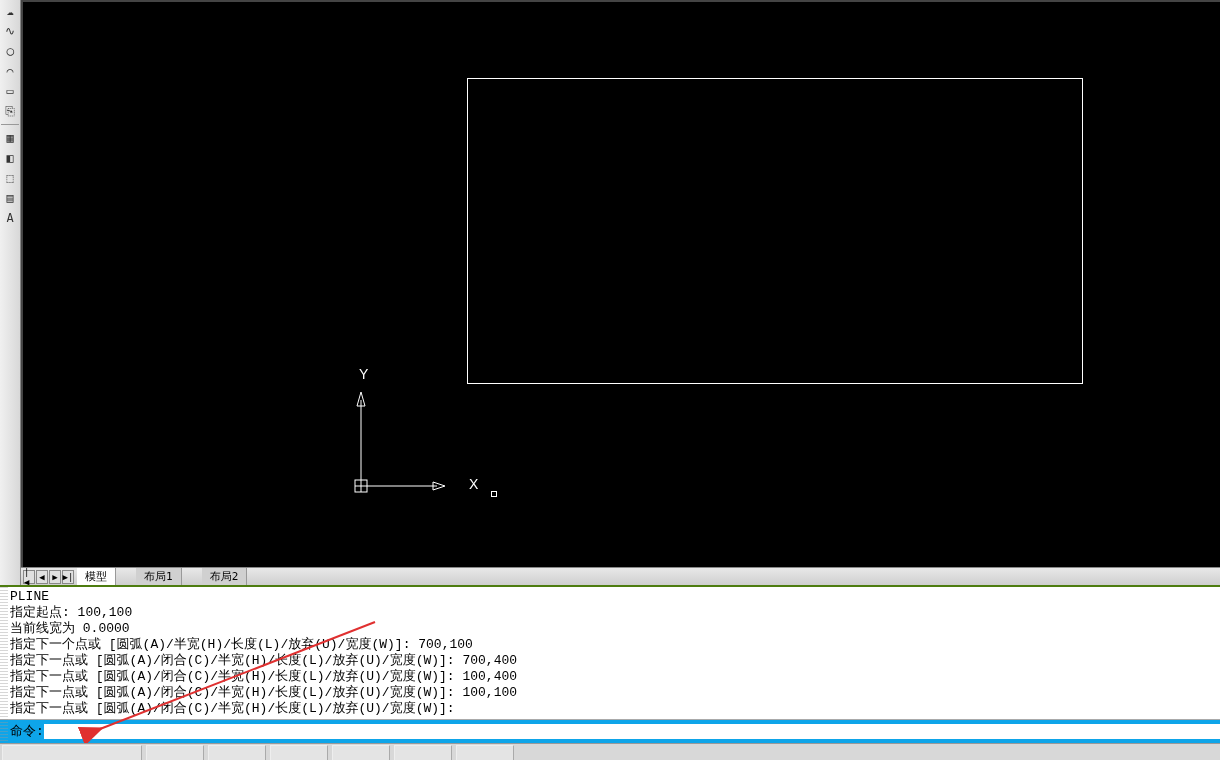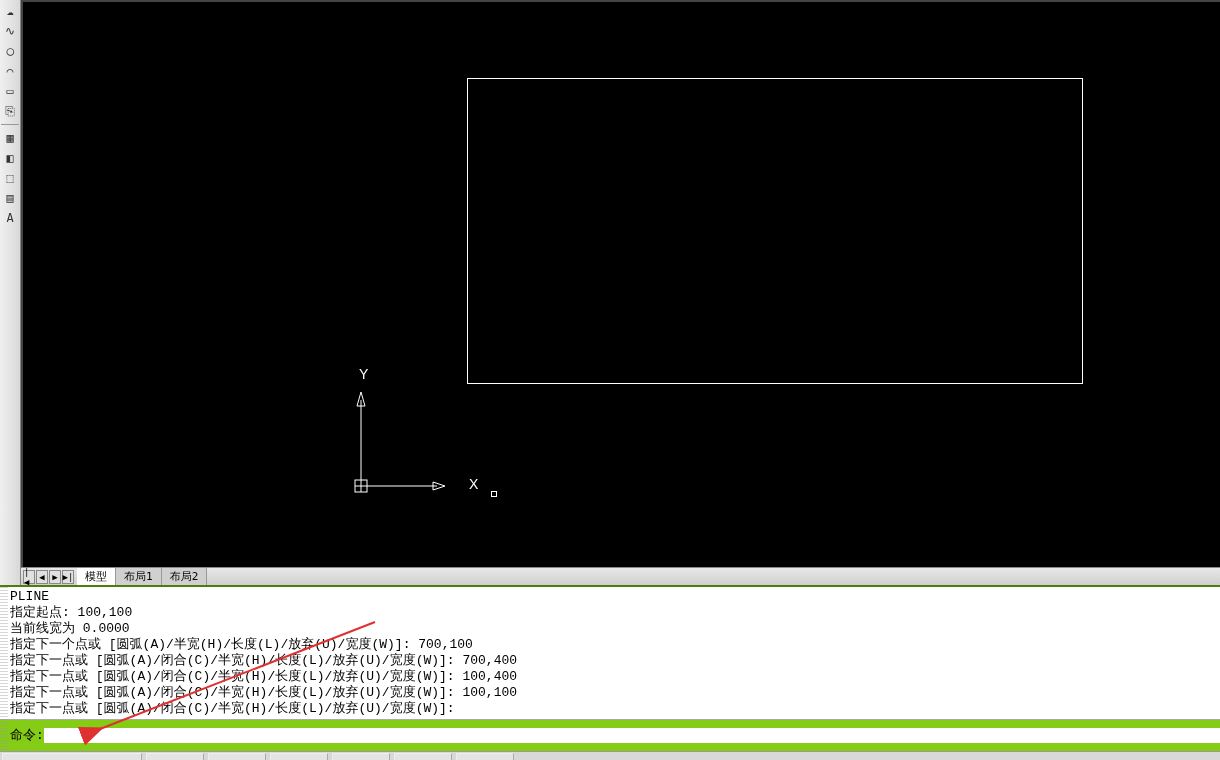--- a/index.html
+++ b/index.html
@@ -150,26 +150,26 @@
     position: relative;
   }
   .cmd-history {
     flex: 1;
     padding: 2px 4px 2px 10px;
     white-space: pre;
     overflow: hidden;
     color: #000;
   }
   .cmd-line {
-    height: 32px;
+    height: 24px;
     border-top: 1px solid #aaa;
     display: flex;
     align-items: center;
     padding-left: 10px;
-    background: #84cc16;
+    background: #0ea5e9;
   }
   .cmd-line input {
     border: none;
     outline: none;
     font-family: inherit;
     font-size: 13px;
     flex: 1;
   }
   
   .grip {
@@ -259,21 +259,21 @@
 
       </div>
 
       <div class="tabs-bar">
         <div class="nav-btns" id="nav-btns">
             <div class="nav-btn">|◀</div>
             <div class="nav-btn">◀</div>
             <div class="nav-btn">▶</div>
             <div class="nav-btn">▶|</div>
           </div>
-        <div id="tabs-holder" style="display:flex;">
+        <div id="tabs-holder" style="display:flex;gap:20px;">
             <div class="tab active">模型</div>
             <div class="tab inactive">布局1</div>
             <div class="tab inactive">布局2</div>
           </div>
       </div>
 
     </div>
   </div>
 
   <div class="cmd-area">

